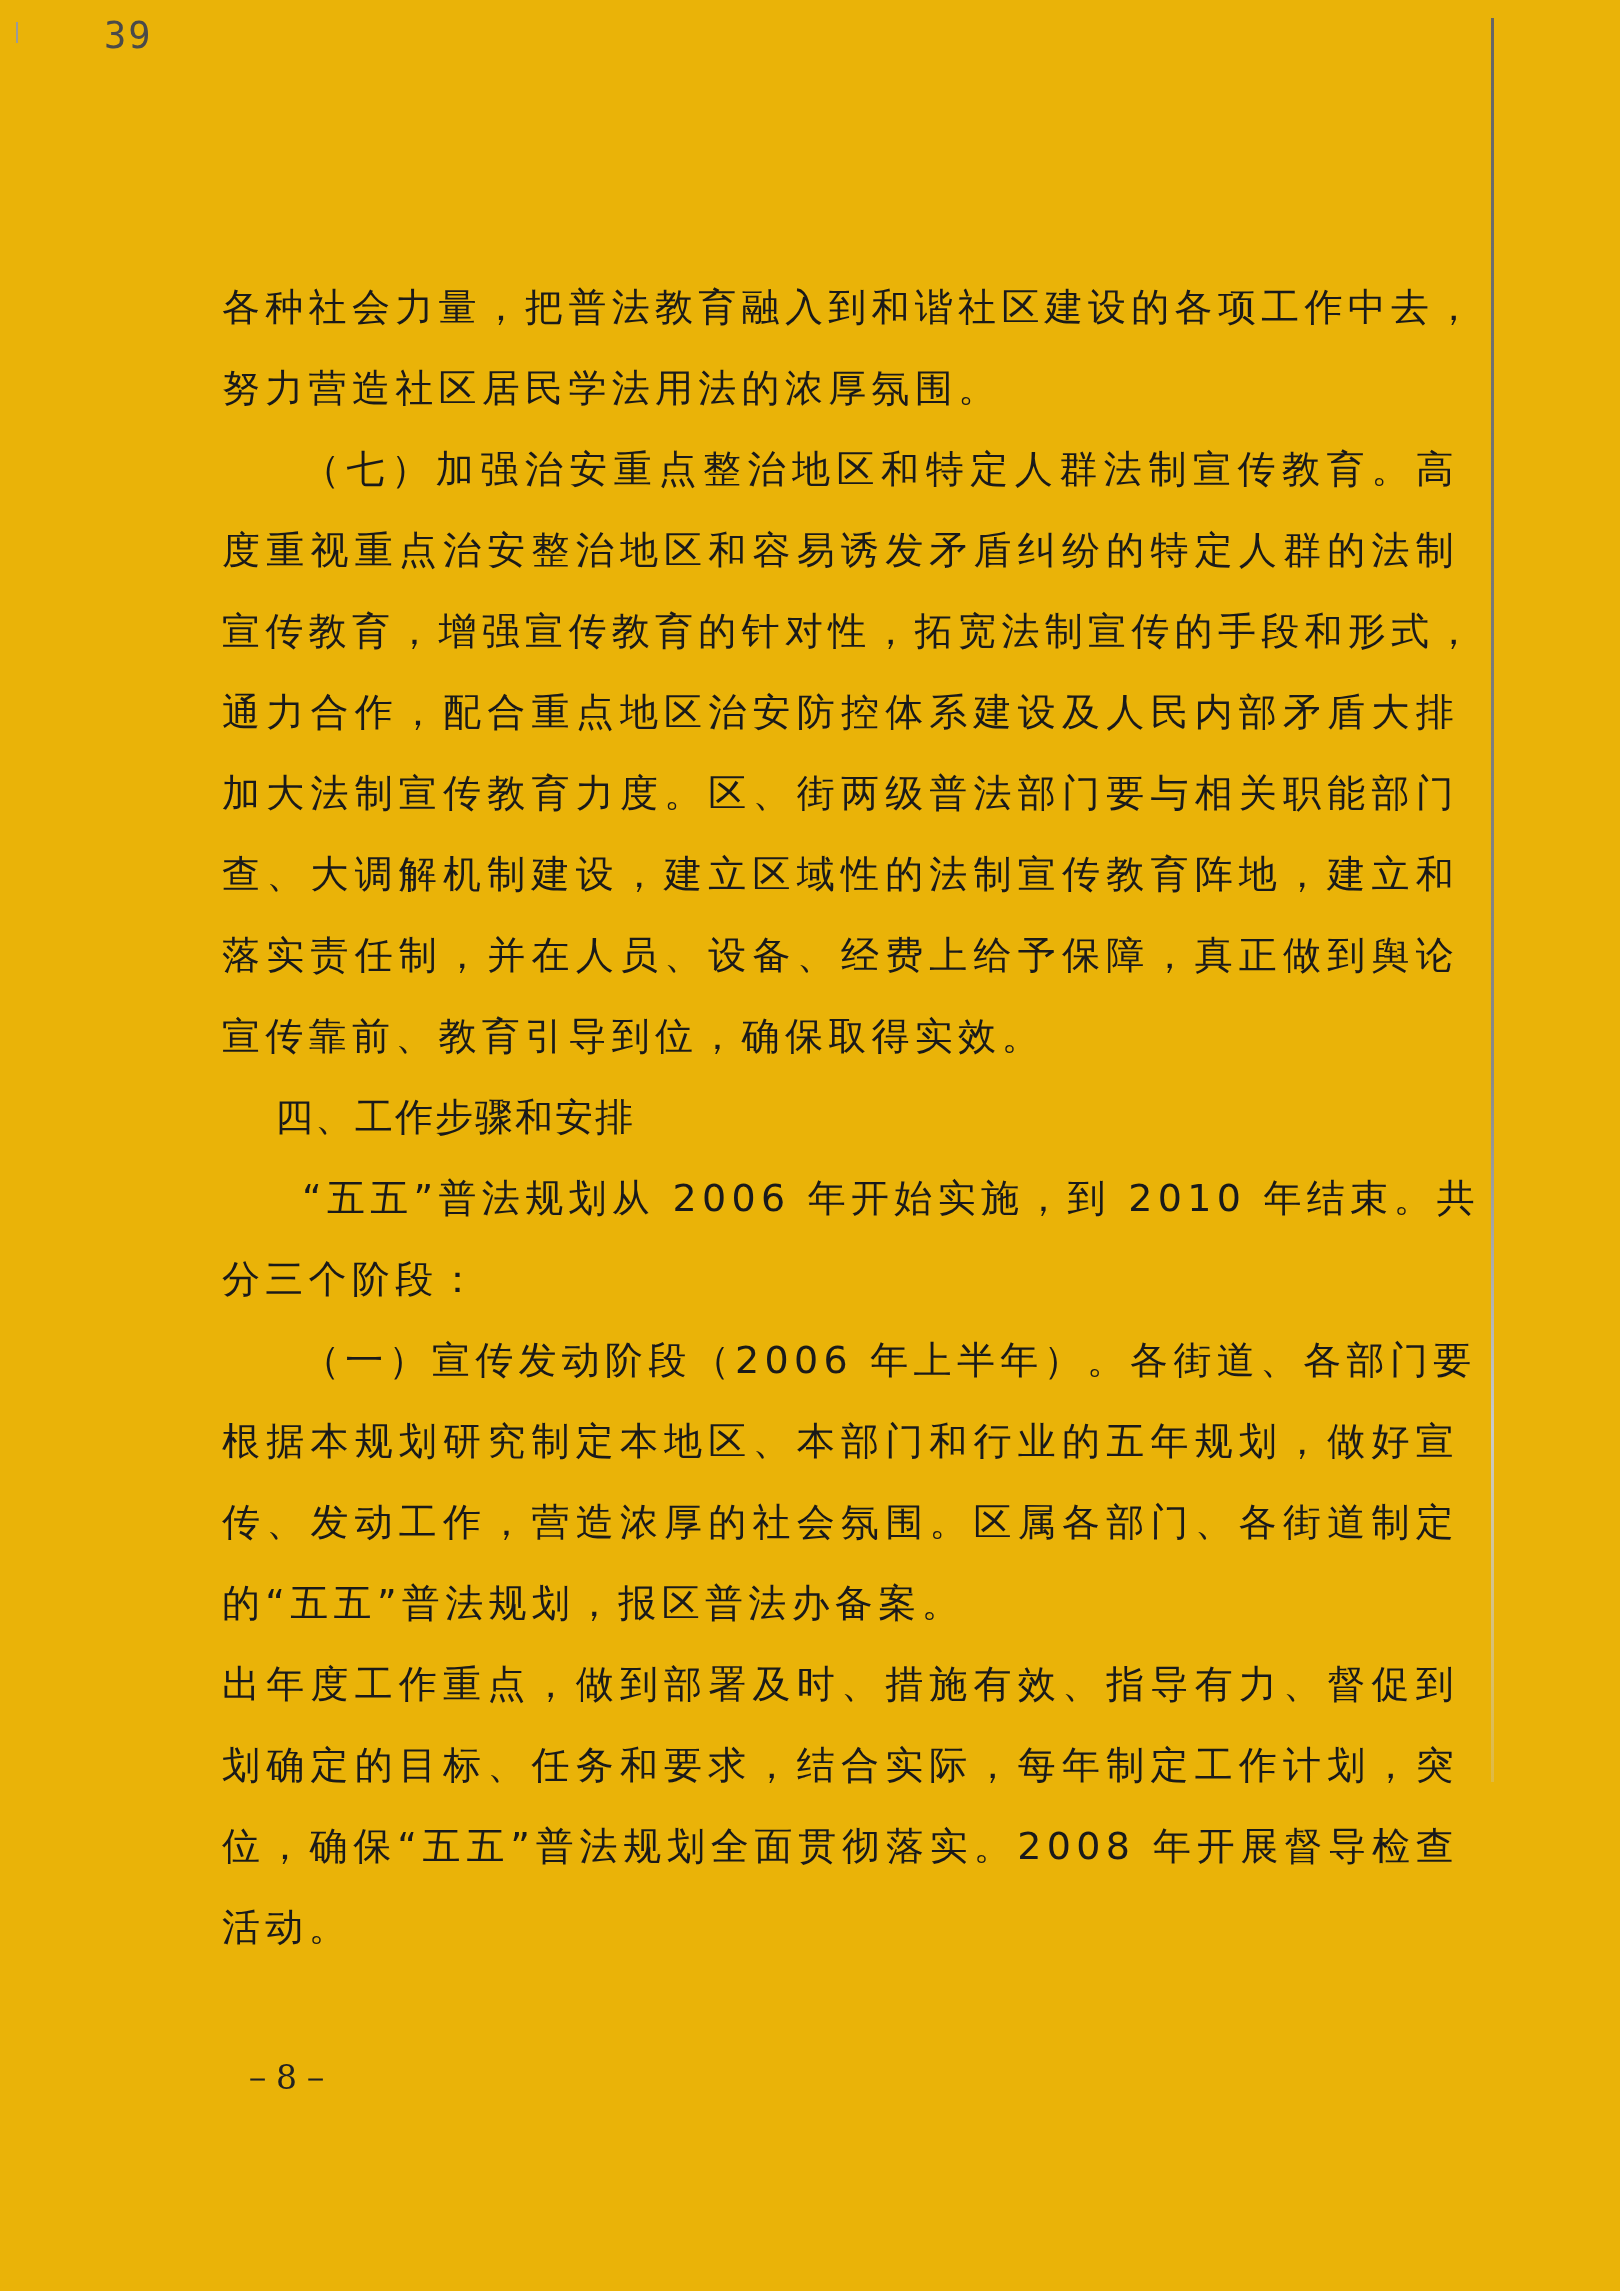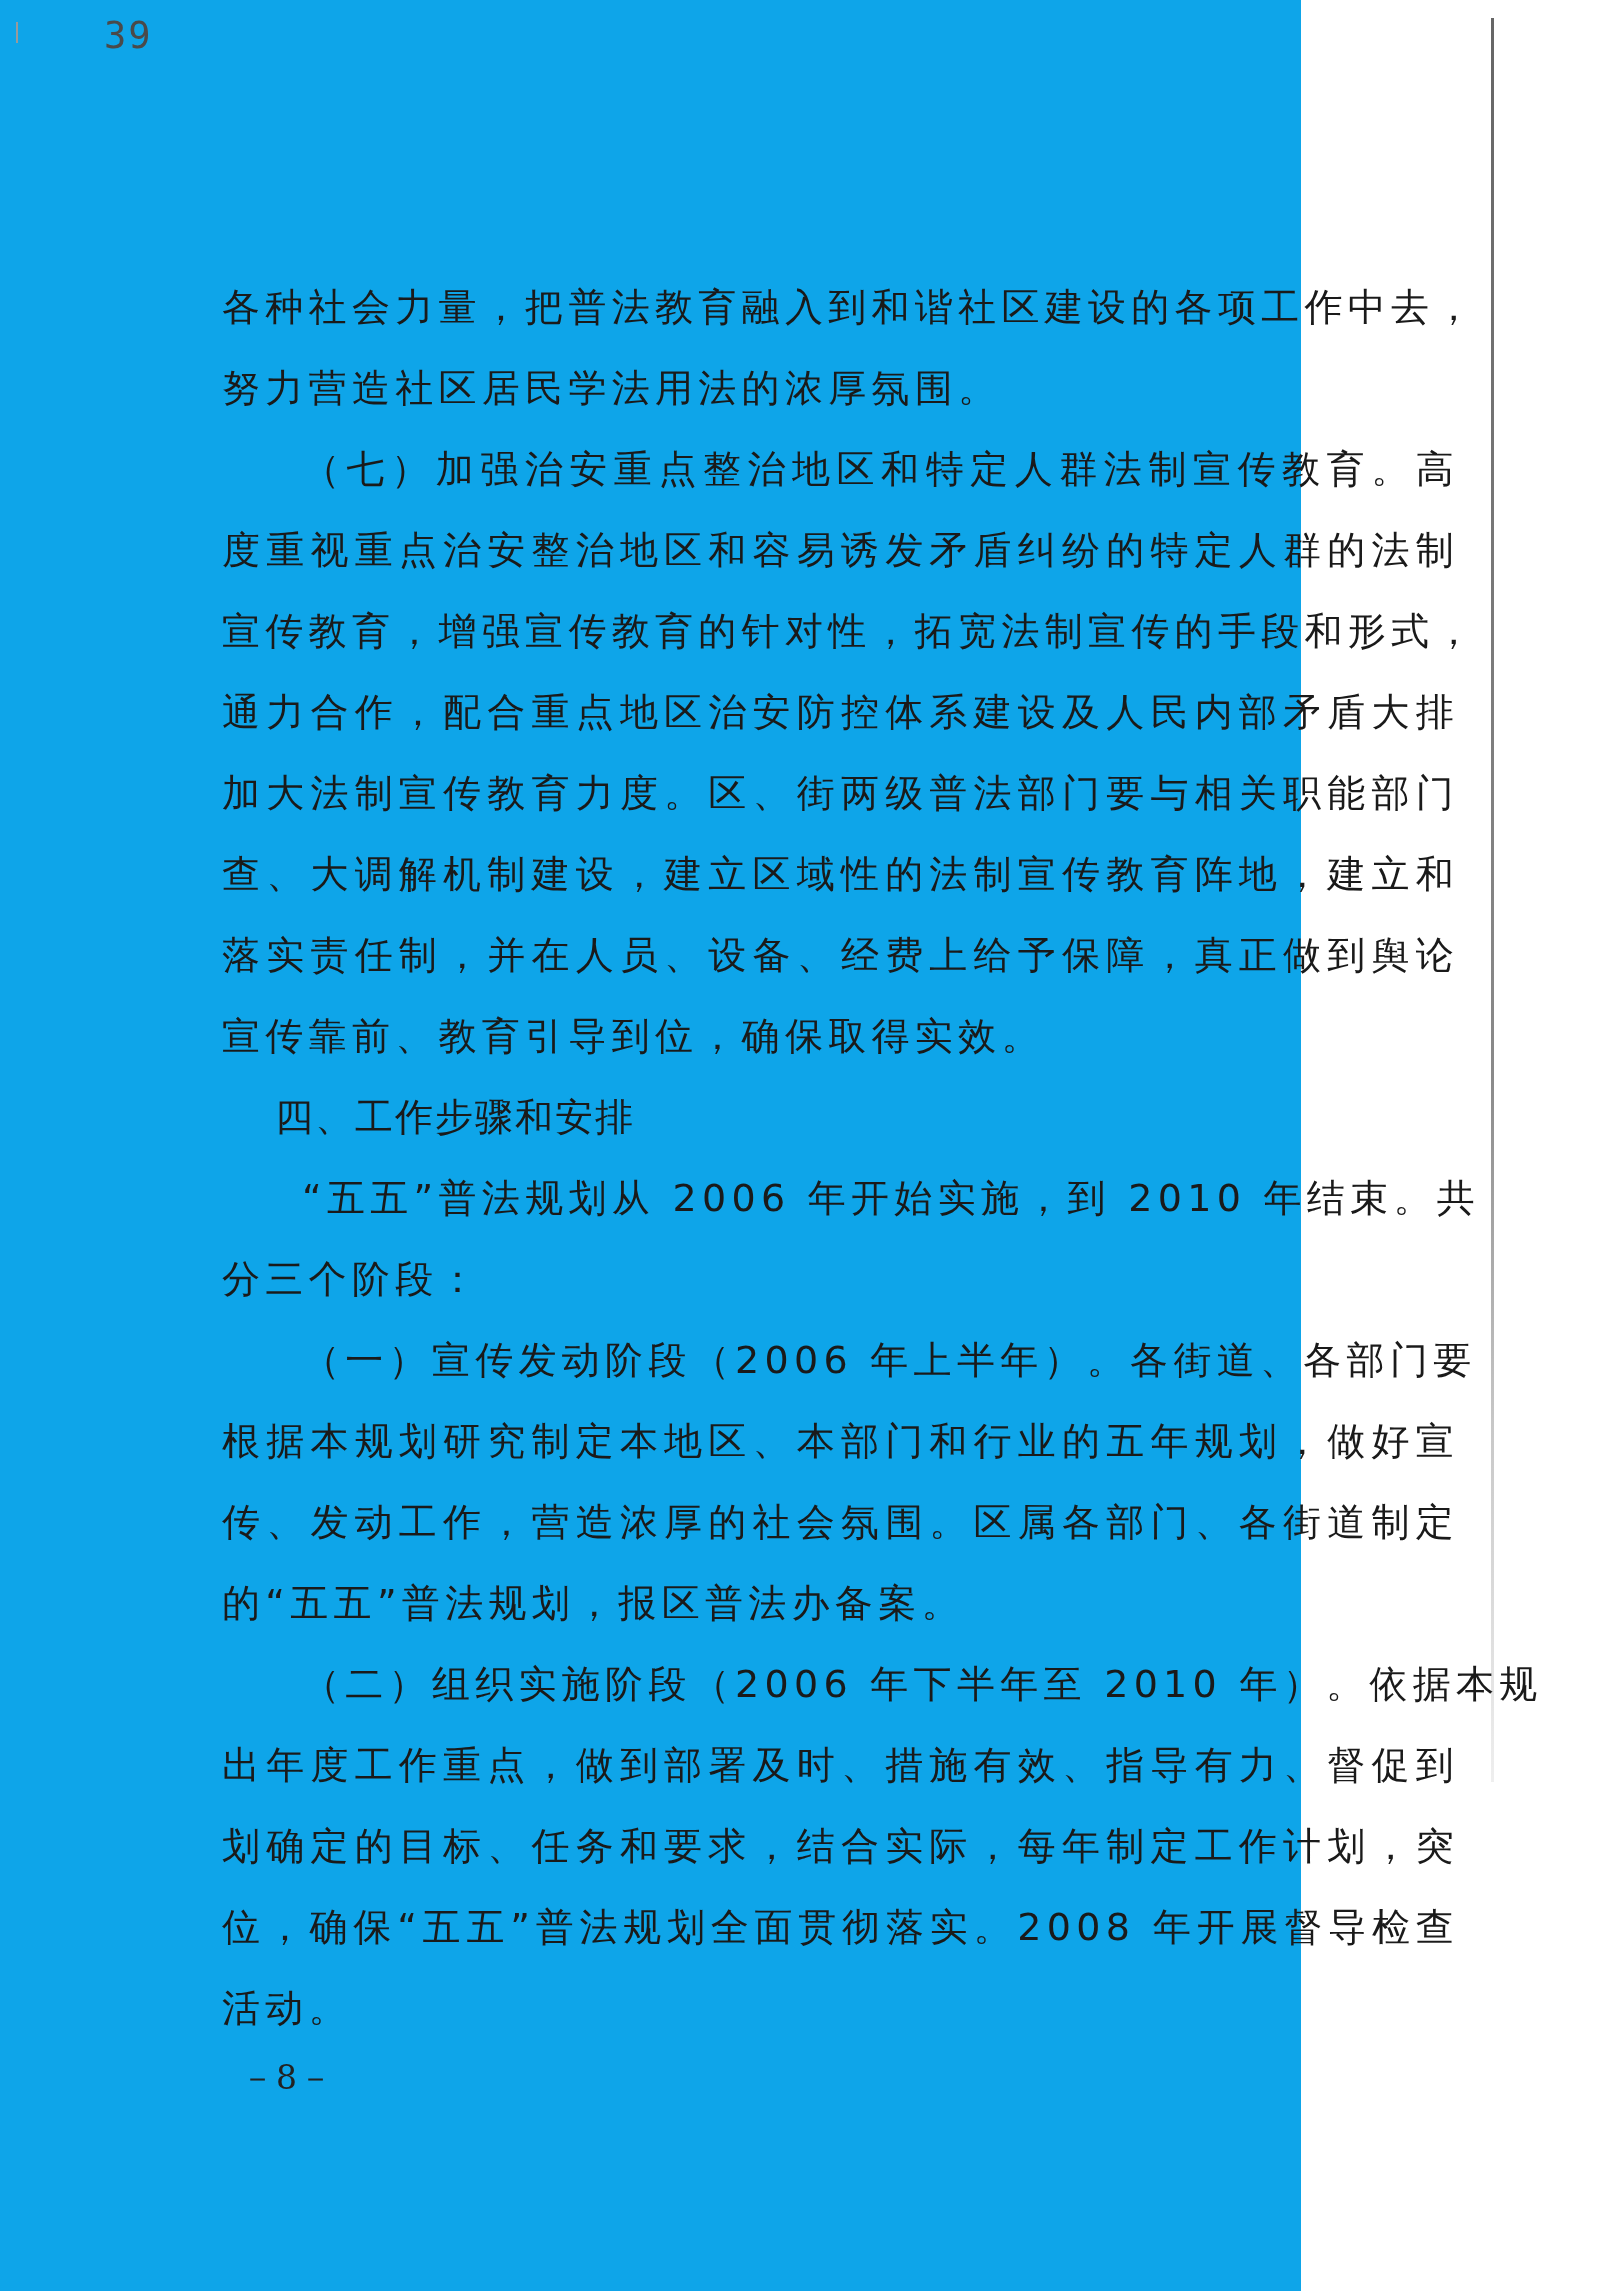--- a/index.html
+++ b/index.html
@@ -11,22 +11,22 @@
       width: 1620px;
       height: 2292px;
       position: relative;
       overflow: hidden;
       font-family: "DejaVu Sans", "Liberation Sans", sans-serif;
       color: #1a1a1a;
     }
     .scan-page {
       position: absolute;
       left: 0; top: 0;
-      width: 1301px; height: 2292px;
-      background: #0ea5e9;
+      width: 1620px; height: 2292px;
+      background: #eab308;
     }
     .top-mark {
       position: absolute;
       left: 15.7px; top: 21.6px;
       width: 2px; height: 21.6px;
       background: #9a9a9a;
     }
     .archive-number {
       position: absolute;
       left: 104px; top: 13.7px;
@@ -102,21 +102,20 @@
     <div class="line heading">四、工作步骤和安排</div>
 
     <div class="line indent">“五五”普法规划从 2006 年开始实施，到 2010 年结束。共</div>
     <div class="line last">分三个阶段：</div>
 
     <div class="line indent">（一）宣传发动阶段（2006 年上半年）。各街道、各部门要</div>
     <div class="line">根据本规划研究制定本地区、本部门和行业的五年规划，做好宣</div>
     <div class="line">传、发动工作，营造浓厚的社会氛围。区属各部门、各街道制定</div>
     <div class="line last">的“五五”普法规划，报区普法办备案。</div>
 
-    <div class="line indent">（二）组织实施阶段（2006 年下半年至 2010 年）。依据本规</div>
     <div class="line">出年度工作重点，做到部署及时、措施有效、指导有力、督促到</div>
     <div class="line">划确定的目标、任务和要求，结合实际，每年制定工作计划，突</div>
     <div class="line">位，确保“五五”普法规划全面贯彻落实。2008 年开展督导检查</div>
     <div class="line last">活动。</div>
   </div>
 
   <div class="page-number">－8－</div>
 </div>
 
 

